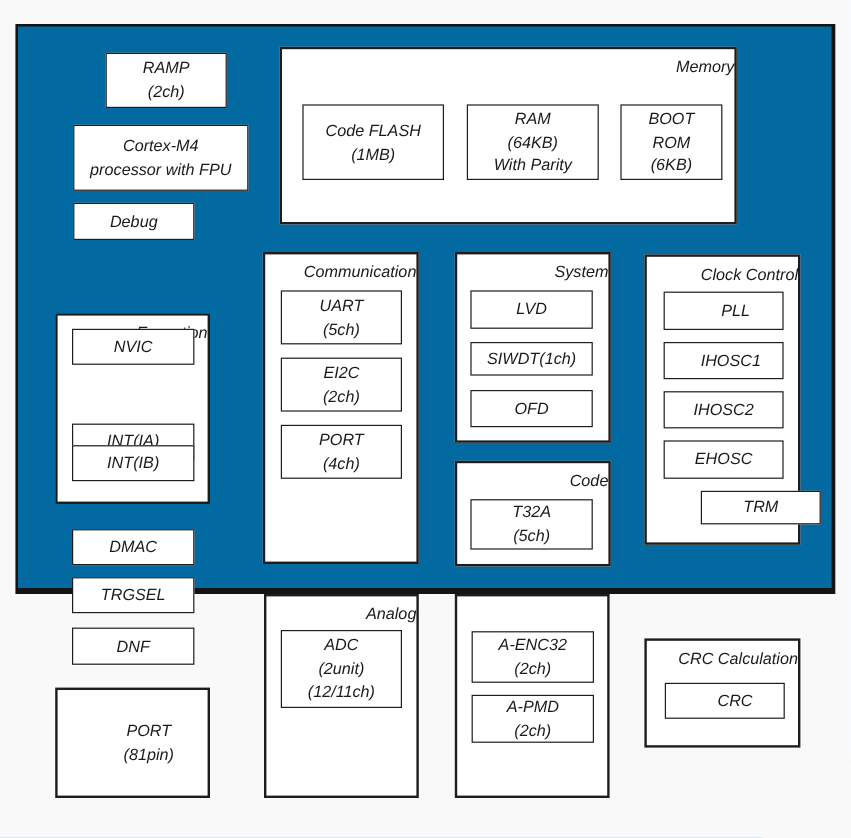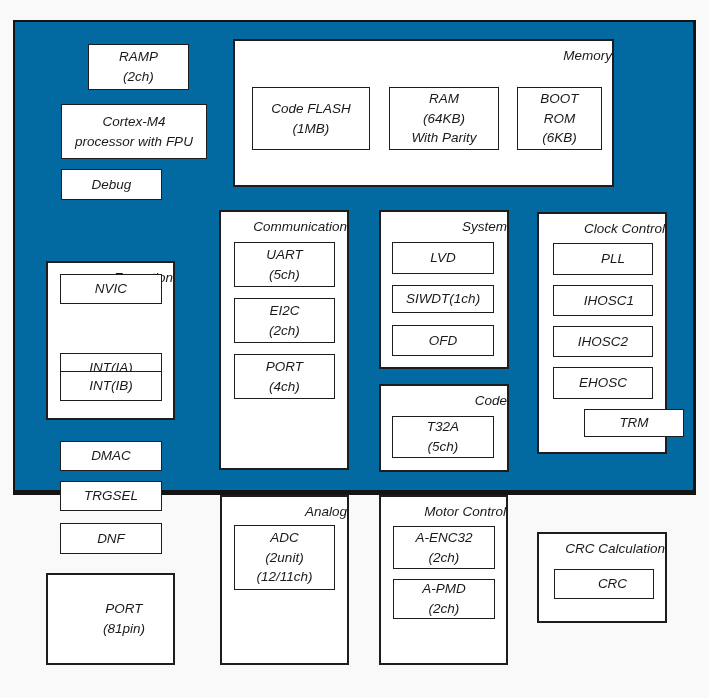--- a/index.html
+++ b/index.html
@@ -154,21 +154,20 @@
     <div class="group" style="left:205px;top:473px;width:129px;height:170px;">
       <div class="group-title">Analog</div>
       <div class="block" style="left:12px;top:28px;width:101px;height:65px;">
         <span>ADC
 (2unit)
 (12/11ch)</span>
       </div>
     </div>
 
     <div class="group" style="left:364px;top:473px;width:129px;height:170px;">
-      <div class="group-title">Motor Control</div>
       <div class="block" style="left:12px;top:29px;width:102px;height:43px;">
         <span>A-ENC32
 (2ch)</span>
       </div>
       <div class="block" style="left:12px;top:82px;width:102px;height:40px;">
         <span>A-PMD
 (2ch)</span>
       </div>
     </div>
 

